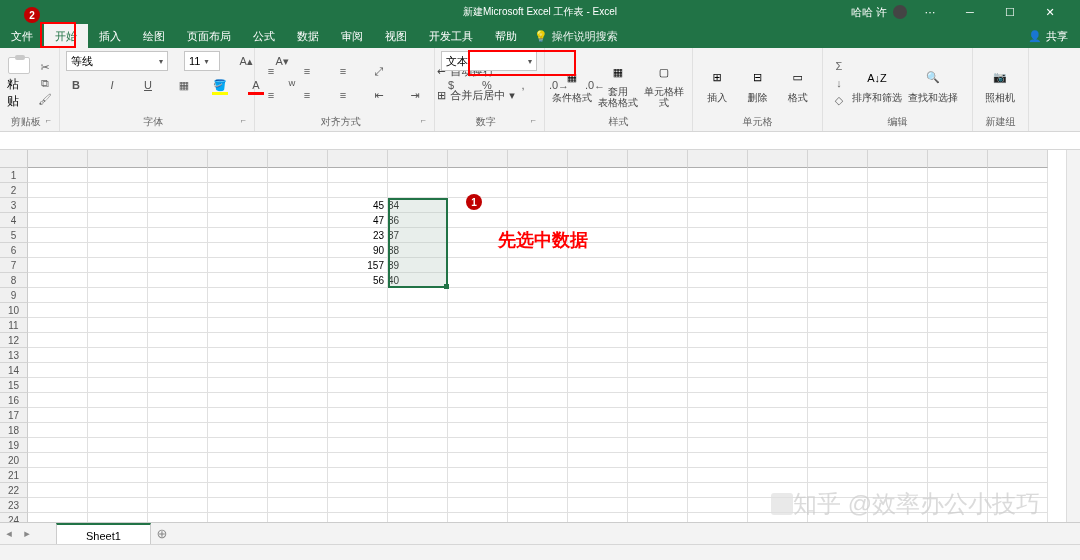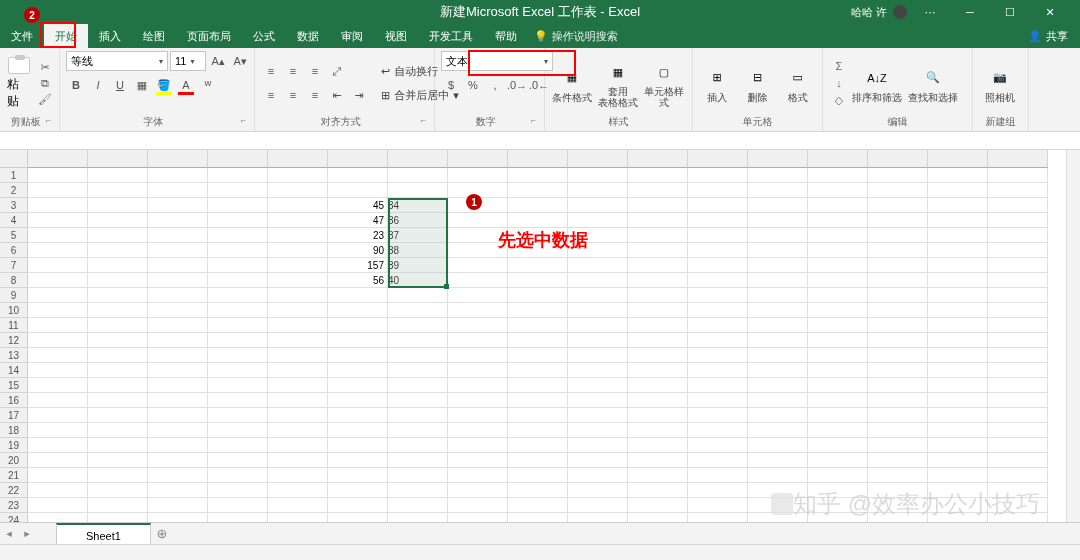--- a/index.html
+++ b/index.html
@@ -1,20 +1,20 @@
 <!DOCTYPE html>
 <html><head>
 <meta charset="utf-8">
 <style>
 * { margin:0; padding:0; box-sizing:border-box; font-family:"Microsoft YaHei","Segoe UI",sans-serif; }
 body { width:1080px; height:560px; background:#fff; overflow:hidden; font-size:11px; position:relative; }
 
 
 .titlebar { height:24px; background:#217346; color:#fff; display:flex; align-items:center; position:relative; }
-.titlebar .center { position:absolute; left:50%; transform:translateX(-50%); font-size:13px; }
+.titlebar .center { position:absolute; left:50%; transform:translateX(-50%); font-size:10px; }
 .titlebar .right { position:absolute; right:9px; display:flex; align-items:center; gap:6px; padding-right:4px; }
 .titlebar .sysbtn { width:34px; height:24px; display:flex; align-items:center; justify-content:center; cursor:pointer; }
 .titlebar .avatar { width:14px; height:14px; border-radius:50%; background:#444; }
 
 
 .tabs { height:24px; background:#217346; display:flex; align-items:center; color:#fff; gap:0; }
 .tabs .tab { padding:0 11px; height:24px; line-height:24px; cursor:pointer; font-size:11px; }
 .tabs .tab.active { background:#f3f3f3; color:#217346; }
 .tabs .tell { margin-left:6px; display:flex; align-items:center; gap:4px; opacity:.9; }
 .tabs .spacer { flex:1; }
@@ -29,21 +29,21 @@
 
 .clipbtn { width:30px; height:55px; display:flex; flex-direction:column; align-items:center; justify-content:center; border:1px solid transparent; }
 .clipbtn .icon { width:22px; height:24px; background:#fff; border:1px solid #c9c9c9; border-radius:2px; position:relative; }
 .clipbtn .icon::after { content:''; position:absolute; top:-3px; left:6px; width:10px; height:5px; background:#c9c9c9; border-radius:2px;}
 .minicol { display:flex; flex-direction:column; gap:2px; margin-left:2px;}
 .minibtn { width:16px; height:14px; display:flex; align-items:center; justify-content:center; color:#666; cursor:pointer; }
 
 .combo { height:20px; background:#fff; border:1px solid #c5c5c5; display:flex; align-items:center; padding:0 4px; gap:4px; cursor:pointer; }
 .combo .caret { font-size:8px; color:#555; }
 
-.btnrow { display:flex; gap:2px; }
+.btnrow { display:flex; gap:16px; }
 .sqbtn { width:20px; height:20px; display:flex; align-items:center; justify-content:center; color:#555; cursor:pointer; }
 .txtbtn { height:20px; padding:0 6px; display:flex; align-items:center; gap:4px; color:#444; cursor:pointer; white-space:nowrap; }
 
 .bigbtn { width:42px; display:flex; flex-direction:column; align-items:center; gap:2px; cursor:pointer; padding-top:2px;}
 .bigbtn .ic { width:24px; height:24px; display:flex; align-items:center; justify-content:center; }
 .bigbtn .lbl { font-size:10px; color:#444; text-align:center; line-height:11px; }
 
 
 .redbox { position:absolute; border:2px solid red; pointer-events:none; }
 
@@ -200,21 +200,21 @@
             <span>合并后居中</span>
             <span class="caret">▾</span>
           </div>
       </div>
     </div>
     <div class="label"><span>对齐方式</span><span class="launcher">⌐</span></div>
   </div>
 
   <div class="group" style="width:110px">
     <div class="body" style="flex-direction:column;align-items:flex-start;gap:4px">
-      <div class="combo" style="width:112px">
+      <div class="combo" style="width:96px">
           <span>文本</span>
           <span style="flex:1"></span>
           <span class="caret">▾</span>
         </div>
       <div class="btnrow">
         <div class="sqbtn">$</div>
         <div class="sqbtn">%</div>
         <div class="sqbtn">,</div>
         <div class="sqbtn">.0→</div>
         <div class="sqbtn">.0←</div>

